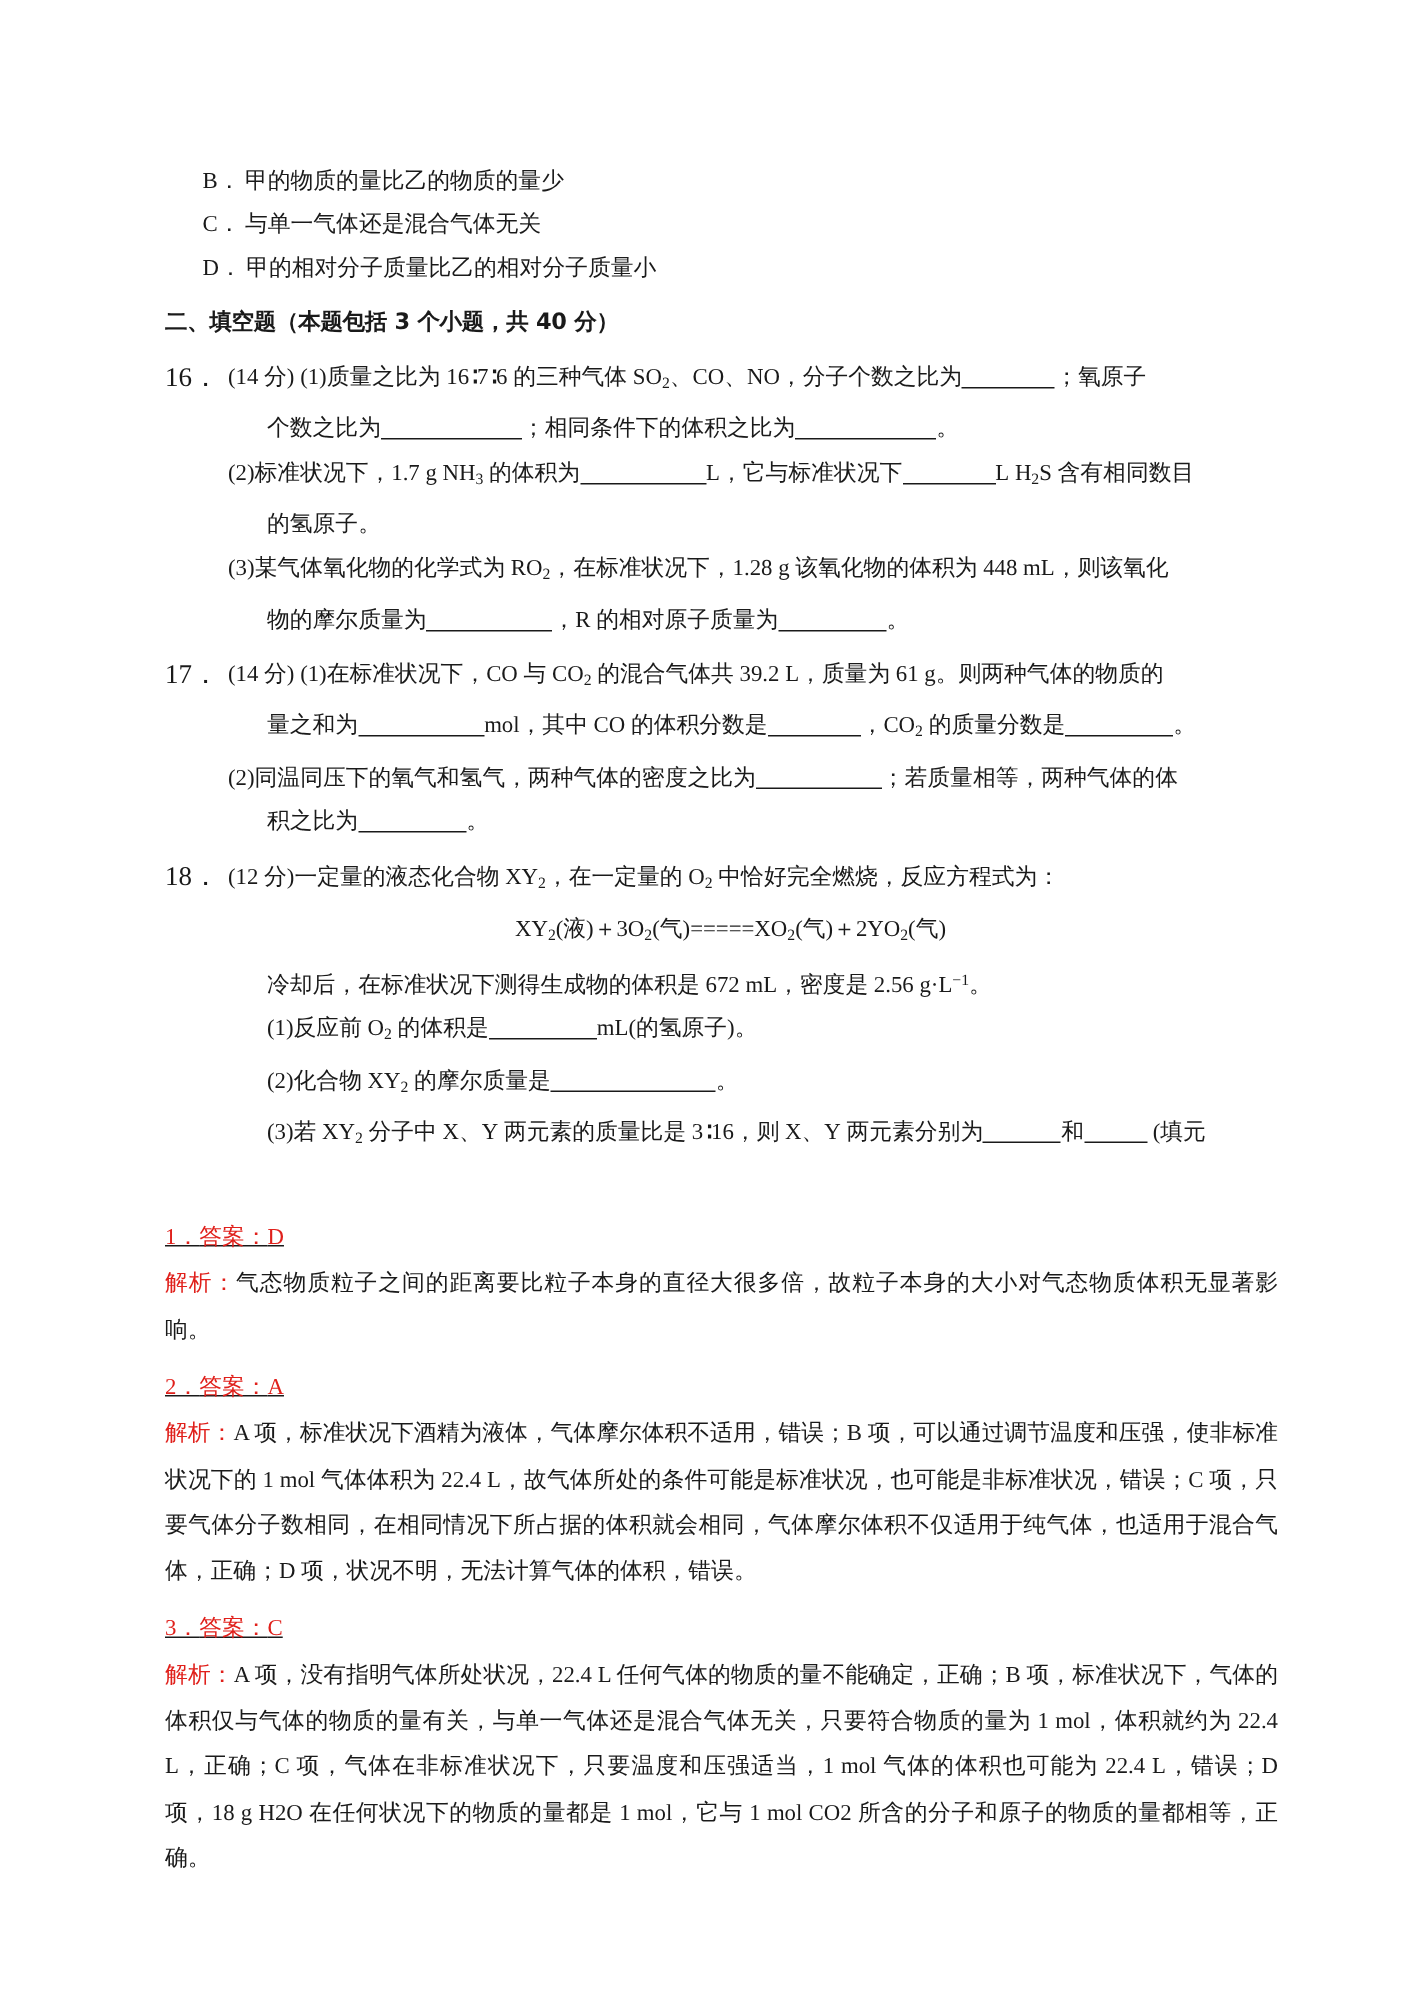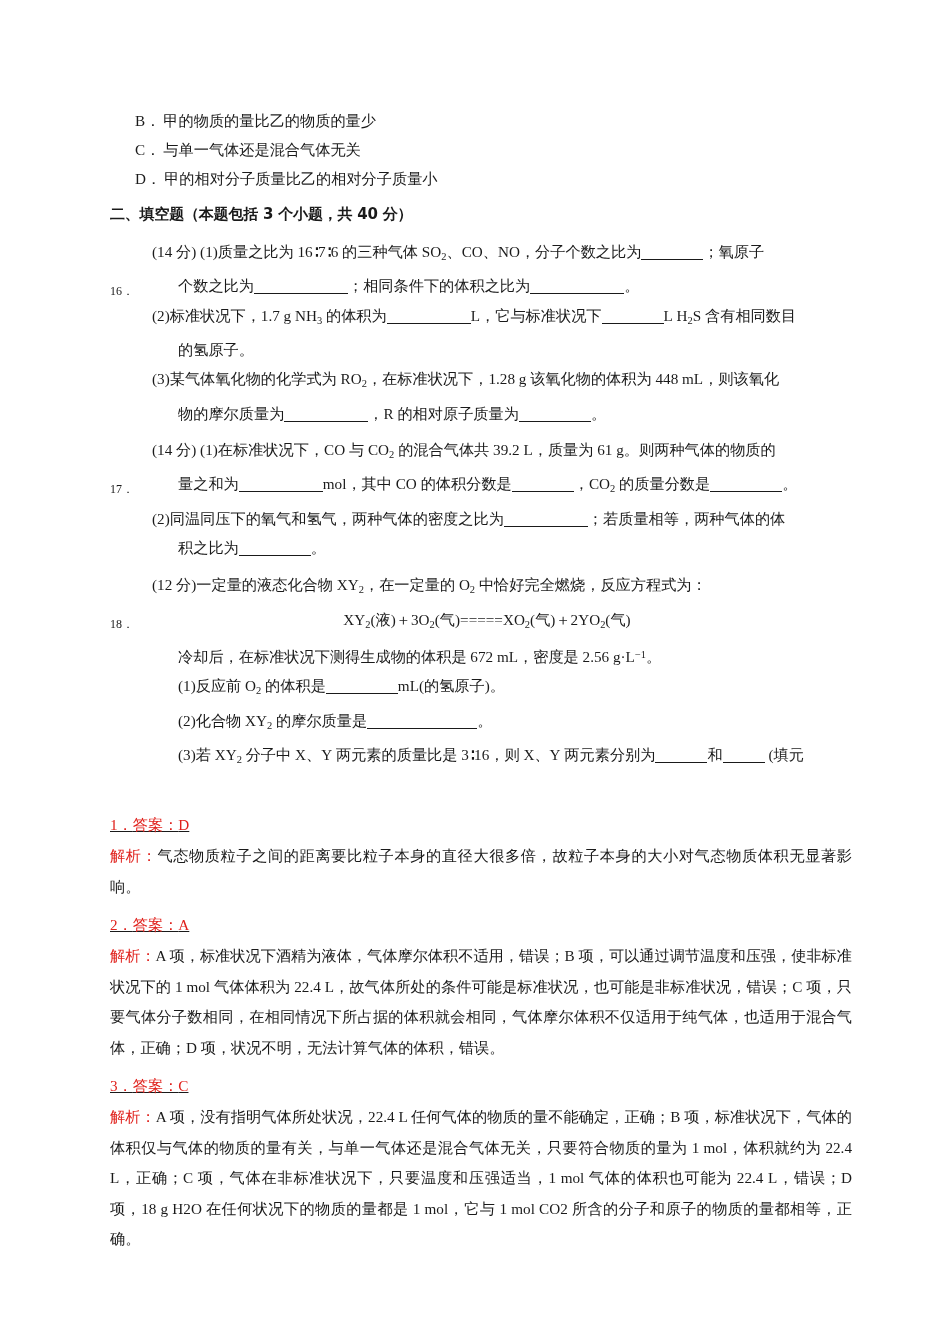--- a/index.html
+++ b/index.html
@@ -55,23 +55,22 @@
   .qblock {
     position: relative;
     padding-left: 42px;
     margin-top: 7px;
   }
   .qblock .qnum {
     position: absolute;
     left: 0;
     top: 0;
     width: 40px;
-    font-size: 12px;
+    font-size: 18px;
     line-height: 29.5px;
-    margin-top: 40px;
   }
   .qline {
     font-size: 15.2px;
     line-height: 29.5px;
     text-align: justify;
     text-justify: inter-ideograph;
   }
   .qline.indent {
     padding-left: 26px;
   }

